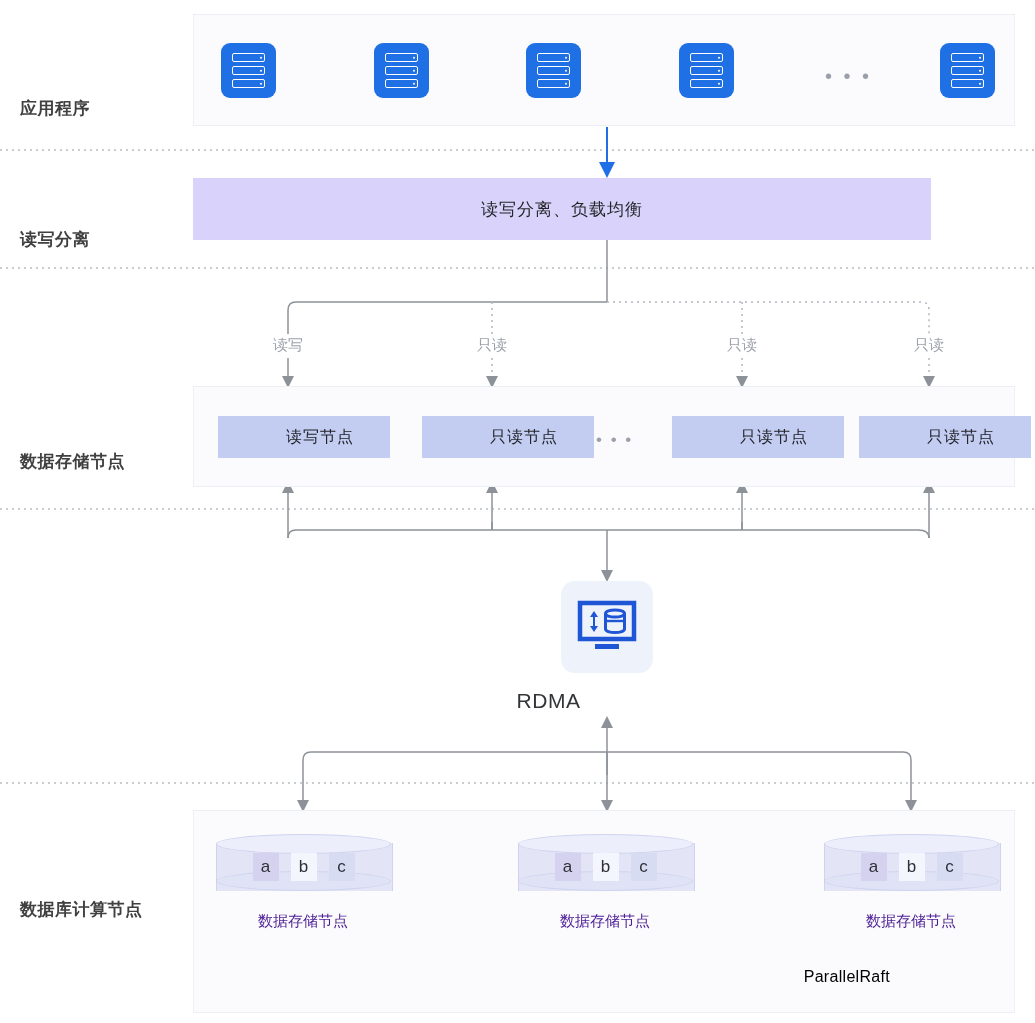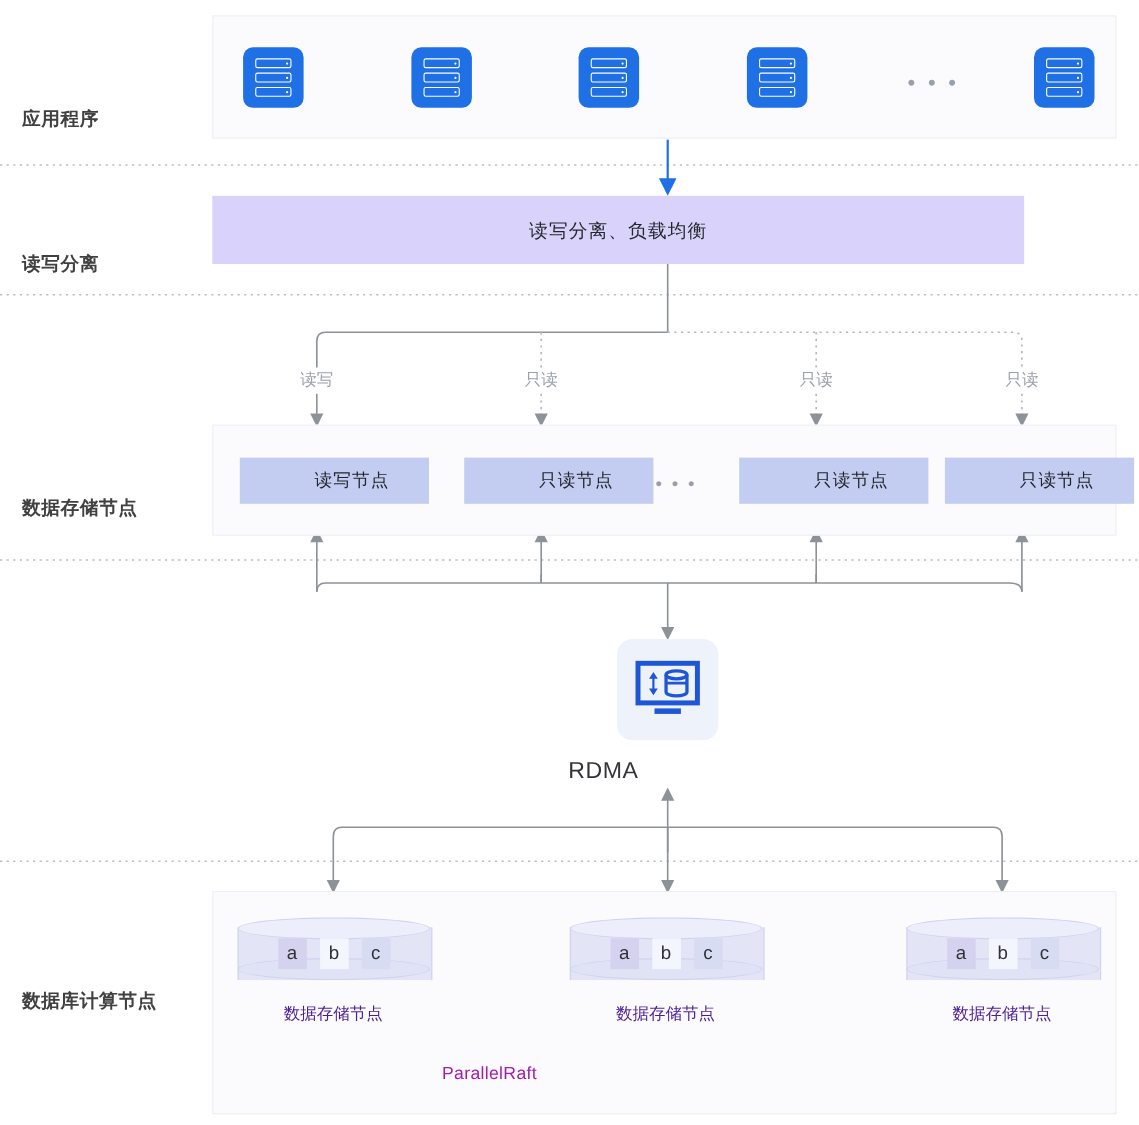--- a/index.html
+++ b/index.html
@@ -100,22 +100,22 @@
   }
   .cyl .shard.s1{background:#d5d2ef;}
   .cyl .shard.s2{background:#f4f6fe;}
   .cyl .shard.s3{background:#d7dcf3;}
 
   .store-caption{
     position:absolute;top:912px;font-size:15px;color:#4c1d95;
     transform:translateX(-50%);white-space:nowrap;
   }
   .raft-caption{
-    position:absolute;top:968px;left:0;width:890px;text-align:center;
-    font-size:16px;color:#a21caf;letter-spacing:.3px;
+    position:absolute;top:968px;left:0;width:890px;text-align:right;
+    font-size:16px;color:#000000;letter-spacing:.3px;
   }
 </style>
 </head>
 <body>
 
 <div class="canvas">
 
   <svg class="wires" viewBox="0 0 1035 1023">
     <defs>
       <marker id="ah-grey" markerWidth="10" markerHeight="10" refX="5" refY="5" orient="auto">

